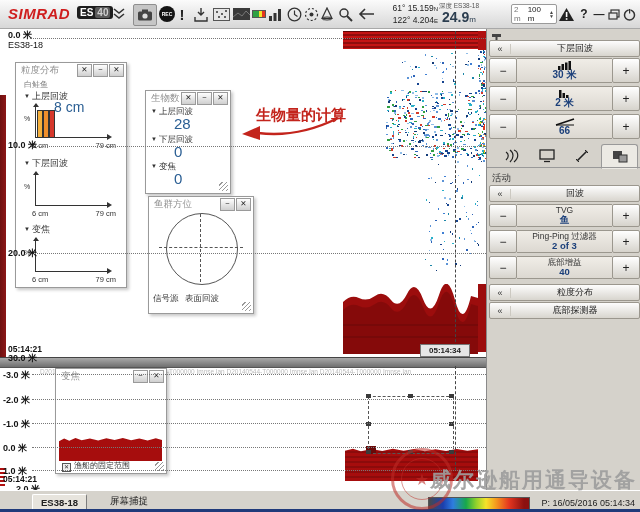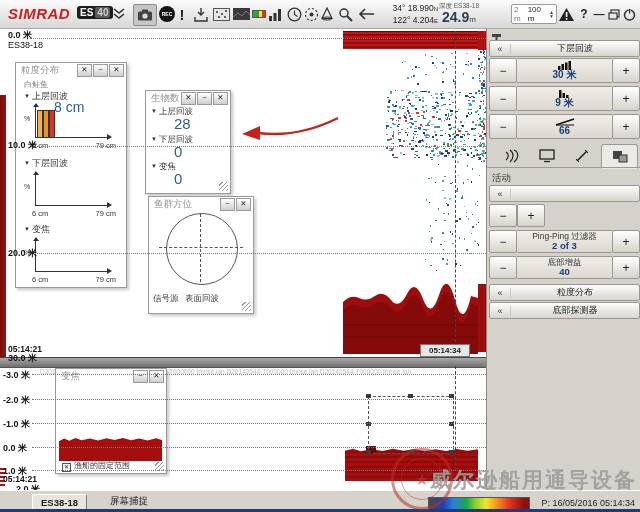--- a/index.html
+++ b/index.html
@@ -199,21 +199,21 @@
           <circle cx="6" cy="6" r="4" fill="none" stroke="#333" stroke-width="1.5"></circle>
           <path d="M9 9l5 5" stroke="#333" stroke-width="2"></path>
         </svg>
     </div>
     <div class="tico" style="left:356px;width:20px;">
       <svg width="18" height="12">
           <path d="M17 6H4M8 1L3 6l5 5" stroke="#333" fill="none" stroke-width="1.6"></path>
         </svg>
     </div>
     <div id="coords" class="abs">
-      <div><span>34° 18.990</span><span class="hem">N</span></div>
+      <div><span>61° 15.159</span><span class="hem">N</span></div>
       <div><span>122° 4.204</span><span class="hem">E</span></div>
     </div>
     <div id="depthbox" class="abs">
       <div class="dl">深度 ES38-18</div>
       <div class="dv"><span>24.9</span><span class="du">m</span></div>
     </div>
     <div id="rangebox" class="abs">
       <span style="color:#777;">2 m</span>
       <span>100 m</span>
       <span class="spin">
@@ -1023,20 +1023,21 @@
     <div class="circle"></div>
     <div class="chl"></div>
     <div class="cvl"></div>
     <div class="sect" style="left:4px;top:96px;font-size:8.5px;">
       <span>信号源</span>
       <span style="margin-left:4px;">表面回波</span>
     </div>
     <div class="rsz"></div>
   </div>
 
+  <div id="anno-text" class="abs">生物量的计算</div>
   <svg id="anno-arrow" class="abs" width="100" height="32">
     <path d="M98,6 C70,20 42,24 18,21" stroke="#c3241c" stroke-width="2.5" fill="none"></path>
     <polygon points="20,14 2,22 20,28" fill="#c3241c"></polygon>
   </svg>
 
   <div id="separator" class="abs"></div>
 
   <div class="abs" style="left:0;top:366px;width:486px;height:124px;background:#fff;"></div>
   <div id="filestrip" class="abs">D20140544-T000000 Imnse.lan   D20140544-T000000 Imnse.lan   D20140544-T000000 Imnse.lan   D20140544-T000000 Imnse.lan</div>
   <div class="bdlabel" style="top:369px;">-3.0 米</div>
@@ -1106,21 +1107,21 @@
       <div class="sbtn">+</div>
     </div>
     <div class="step" style="top:58px;height:25px;">
       <div class="sbtn">−</div>
       <div class="sctr">
         <svg width="12" height="8">
             <rect x="0" y="0" width="2.5" height="8" fill="#111"></rect>
             <rect x="3.5" y="3" width="2.5" height="5" fill="#111"></rect>
             <rect x="7" y="5" width="2.5" height="3" fill="#111"></rect>
           </svg>
-        <span class="sval">9 米</span>
+        <span class="sval">2 米</span>
       </div>
       <div class="sbtn">+</div>
     </div>
     <div class="step" style="top:86px;height:25px;">
       <div class="sbtn">−</div>
       <div class="sctr">
         <svg width="20" height="9">
             <path d="M1 8L19 2" stroke="#111" stroke-width="1.6"></path>
             <path d="M1 8h18" stroke="#111" stroke-width="1"></path>
           </svg>
@@ -1151,23 +1152,28 @@
           <rect x="1" y="1" width="9" height="8" fill="#444"></rect>
           <rect x="7" y="5" width="8" height="7" fill="#9a9a9a" stroke="#333"></rect>
         </svg>
     </div>
     <div id="tabline" style="top:139px;"></div>
 
     <div class="abs" style="left:5px;top:144px;font-size:9.5px;color:#333;">活动</div>
 
     <div class="sbh" style="top:157px;">
       <span class="chev">«</span>
+      <span class="lab">回波</span>
     </div>
     <div class="step" style="top:176px;height:23px;">
       <div class="sbtn">−</div>
+      <div class="sctr">
+        <span class="slab">TVG</span>
+        <span class="sval" style="font-size:9.5px;">鱼</span>
+      </div>
       <div class="sbtn">+</div>
     </div>
     <div class="step" style="top:202px;height:23px;">
       <div class="sbtn">−</div>
       <div class="sctr">
         <span class="slab">Ping-Ping 过滤器</span>
         <span class="sval" style="font-size:9.5px;">2 of 3</span>
       </div>
       <div class="sbtn">+</div>
     </div>

